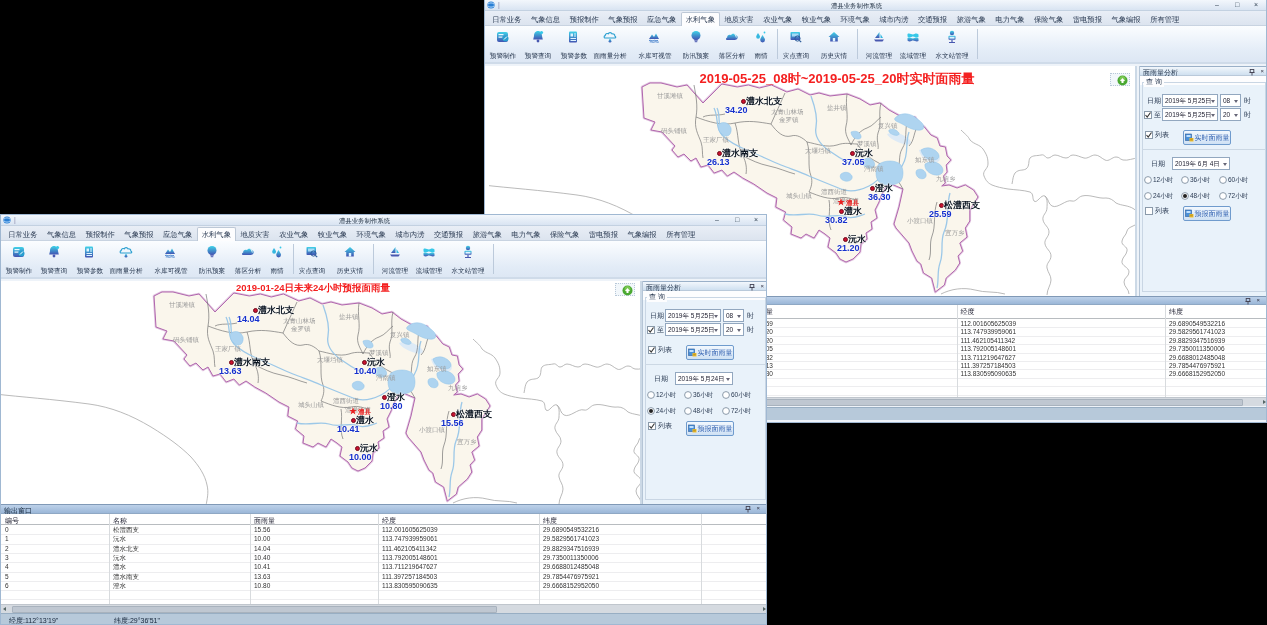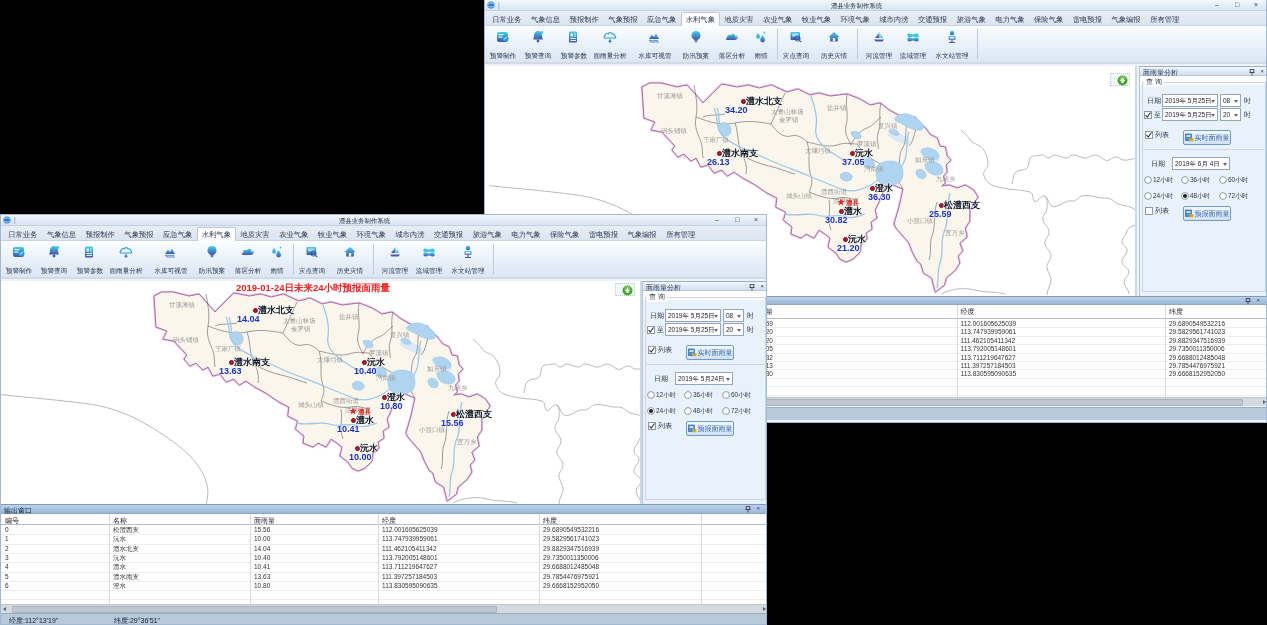--- a/index.html
+++ b/index.html
@@ -261,20 +261,21 @@
       <div class="stdot" style="left:358px;top:171px"></div>
       <div class="stname" style="left:363px;top:167px">沅水</div>
       <div class="stval" style="left:352px;top:177px">21.20</div>
       <div class="stdot" style="left:454px;top:137px"></div>
       <div class="stname" style="left:459px;top:133px">松澧西支</div>
       <div class="stval" style="left:444px;top:143px">25.59</div>
       <svg style="position:absolute;left:352px;top:132px" width="8" height="8" viewBox="0 0 8 8">
         <path d="M4,0.3 L5,2.9 L7.8,2.9 L5.5,4.6 L6.4,7.4 L4,5.7 L1.6,7.4 L2.5,4.6 L0.2,2.9 L3,2.9 Z" fill="#e82020"></path>
       </svg>
       <div class="redcty" style="left:361px;top:133px">澧县</div>
+      <div style="position:absolute;left:352px;top:4px;transform:translateX(-50%);font-size:13.0px;font-weight:bold;color:#f42020;white-space:nowrap">2019-05-25_08时~2019-05-25_20时实时面雨量</div>
       <div style="position:absolute;left:625px;top:7px;width:20px;height:13px;border:1px dotted #b8c8d8;background:#f2f7fb">
         <svg style="position:absolute;right:1px;top:0.5px" width="11" height="11" viewBox="0 0 11 11">
           <circle cx="5.5" cy="5.5" r="5" fill="#4aa832"></circle>
           <circle cx="5.5" cy="4" r="3" fill="#8fd460" opacity="0.7"></circle>
           <path d="M5.5,3 L8,6 L6.5,6 L6.5,8 L4.5,8 L4.5,6 L3,6 Z" fill="#fff"></path>
         </svg>
       </div>
     </div>
     <div class="panel" style="left:654px;top:66px;width:129px;height:230px">
       <div class="phead" style="width:129px">

